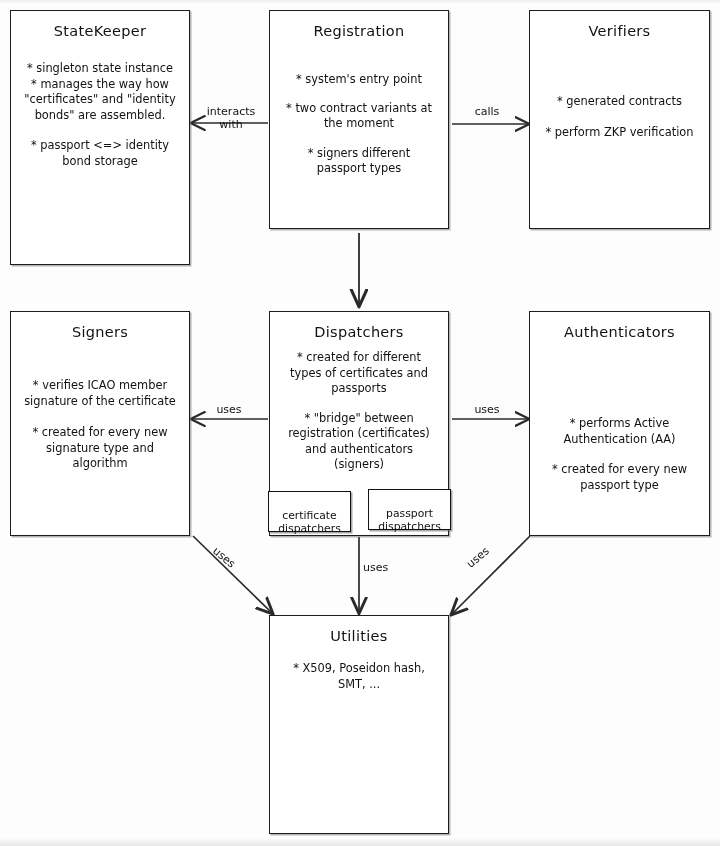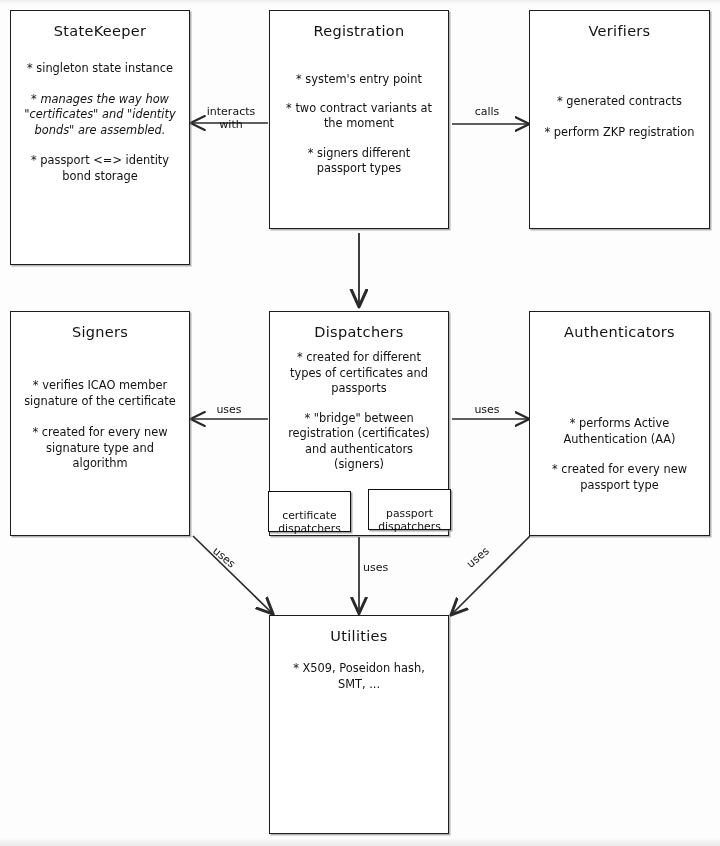--- a/index.html
+++ b/index.html
@@ -160,21 +160,21 @@
   <div class="edge-label rot-right" style="left:207px; top:551px; width:34px;">uses</div>
 
   <div class="edge-label" style="left:363px; top:561px; width:34px; text-align:left;">uses</div>
 
   <div class="edge-label rot-left" style="left:461px; top:551px; width:34px;">uses</div>
 
   <div class="node" style="left:10px; top:10px; width:180px; height:255px;">
     <div class="node-title">StateKeeper</div>
     <div class="node-body">
       <div class="bullet" style="margin-top:22px;">* singleton state instance</div>
-      <div class="bullet" style="margin-top:15px;font-style:italic;">* manages the way how
+      <div class="bullet" style="">* manages the way how
 "certificates" and "identity
 bonds" are assembled.</div>
       <div class="bullet" style="margin-top:15px;">* passport &lt;=&gt; identity
 bond storage</div>
     </div>
   </div>
 
   <div class="node" style="left:269px; top:10px; width:180px; height:219px;">
     <div class="node-title">Registration</div>
     <div class="node-body">
@@ -183,21 +183,21 @@
 the moment</div>
       <div class="bullet" style="margin-top:14px;">* signers different
 passport types</div>
     </div>
   </div>
 
   <div class="node" style="left:529px; top:10px; width:181px; height:219px;">
     <div class="node-title">Verifiers</div>
     <div class="node-body">
       <div class="bullet" style="margin-top:55px;">* generated contracts</div>
-      <div class="bullet" style="margin-top:15px;">* perform ZKP registration</div>
+      <div class="bullet" style="margin-top:15px;">* perform ZKP verification</div>
     </div>
   </div>
 
   <div class="node" style="left:10px; top:311px; width:180px; height:225px;">
     <div class="node-title">Signers</div>
     <div class="node-body">
       <div class="bullet" style="margin-top:38px;">* verifies ICAO member
 signature of the certificate</div>
       <div class="bullet" style="margin-top:16px;">* created for every new
 signature type and

